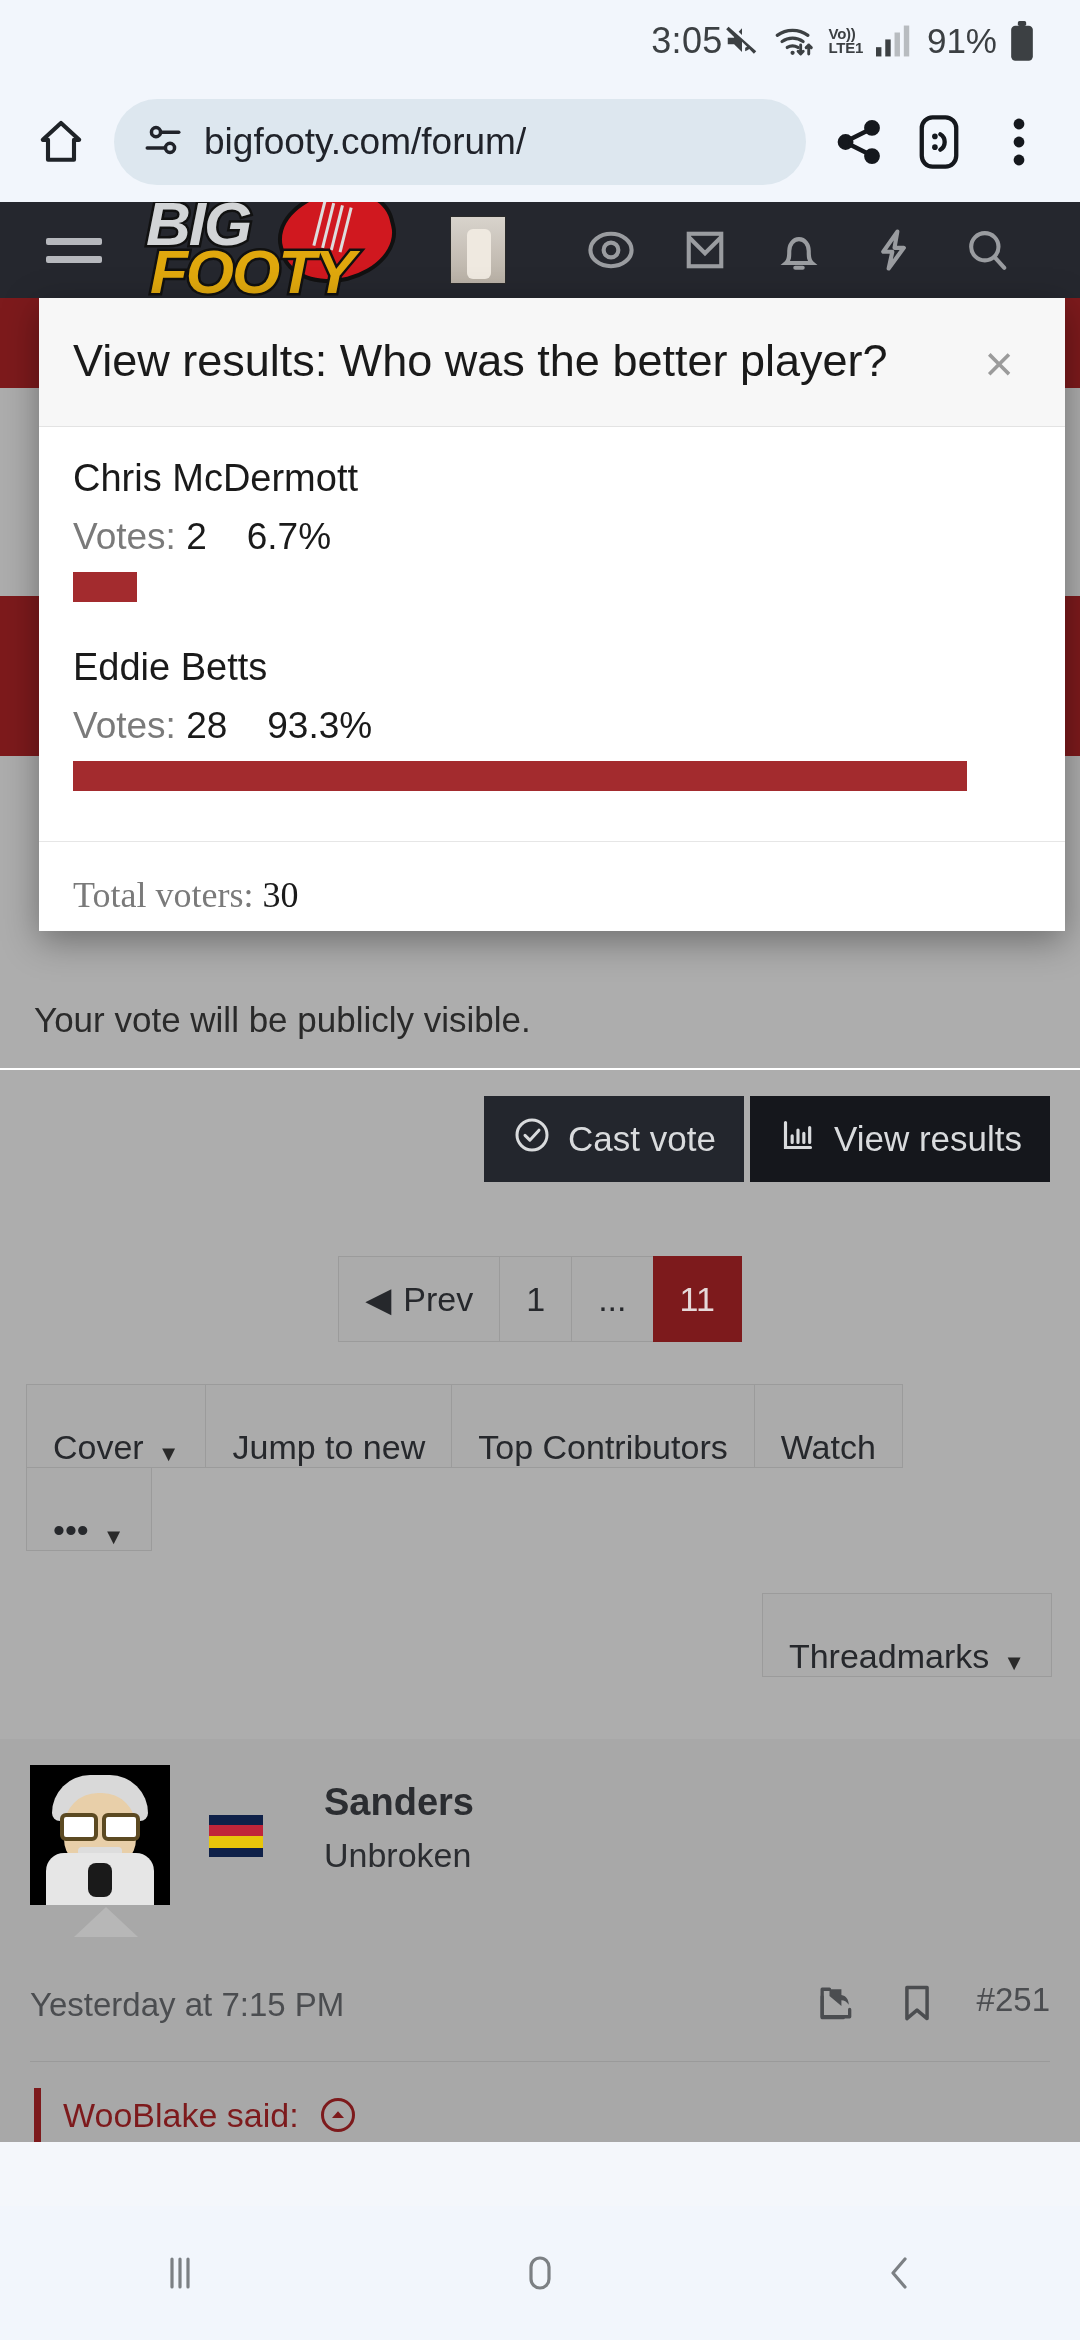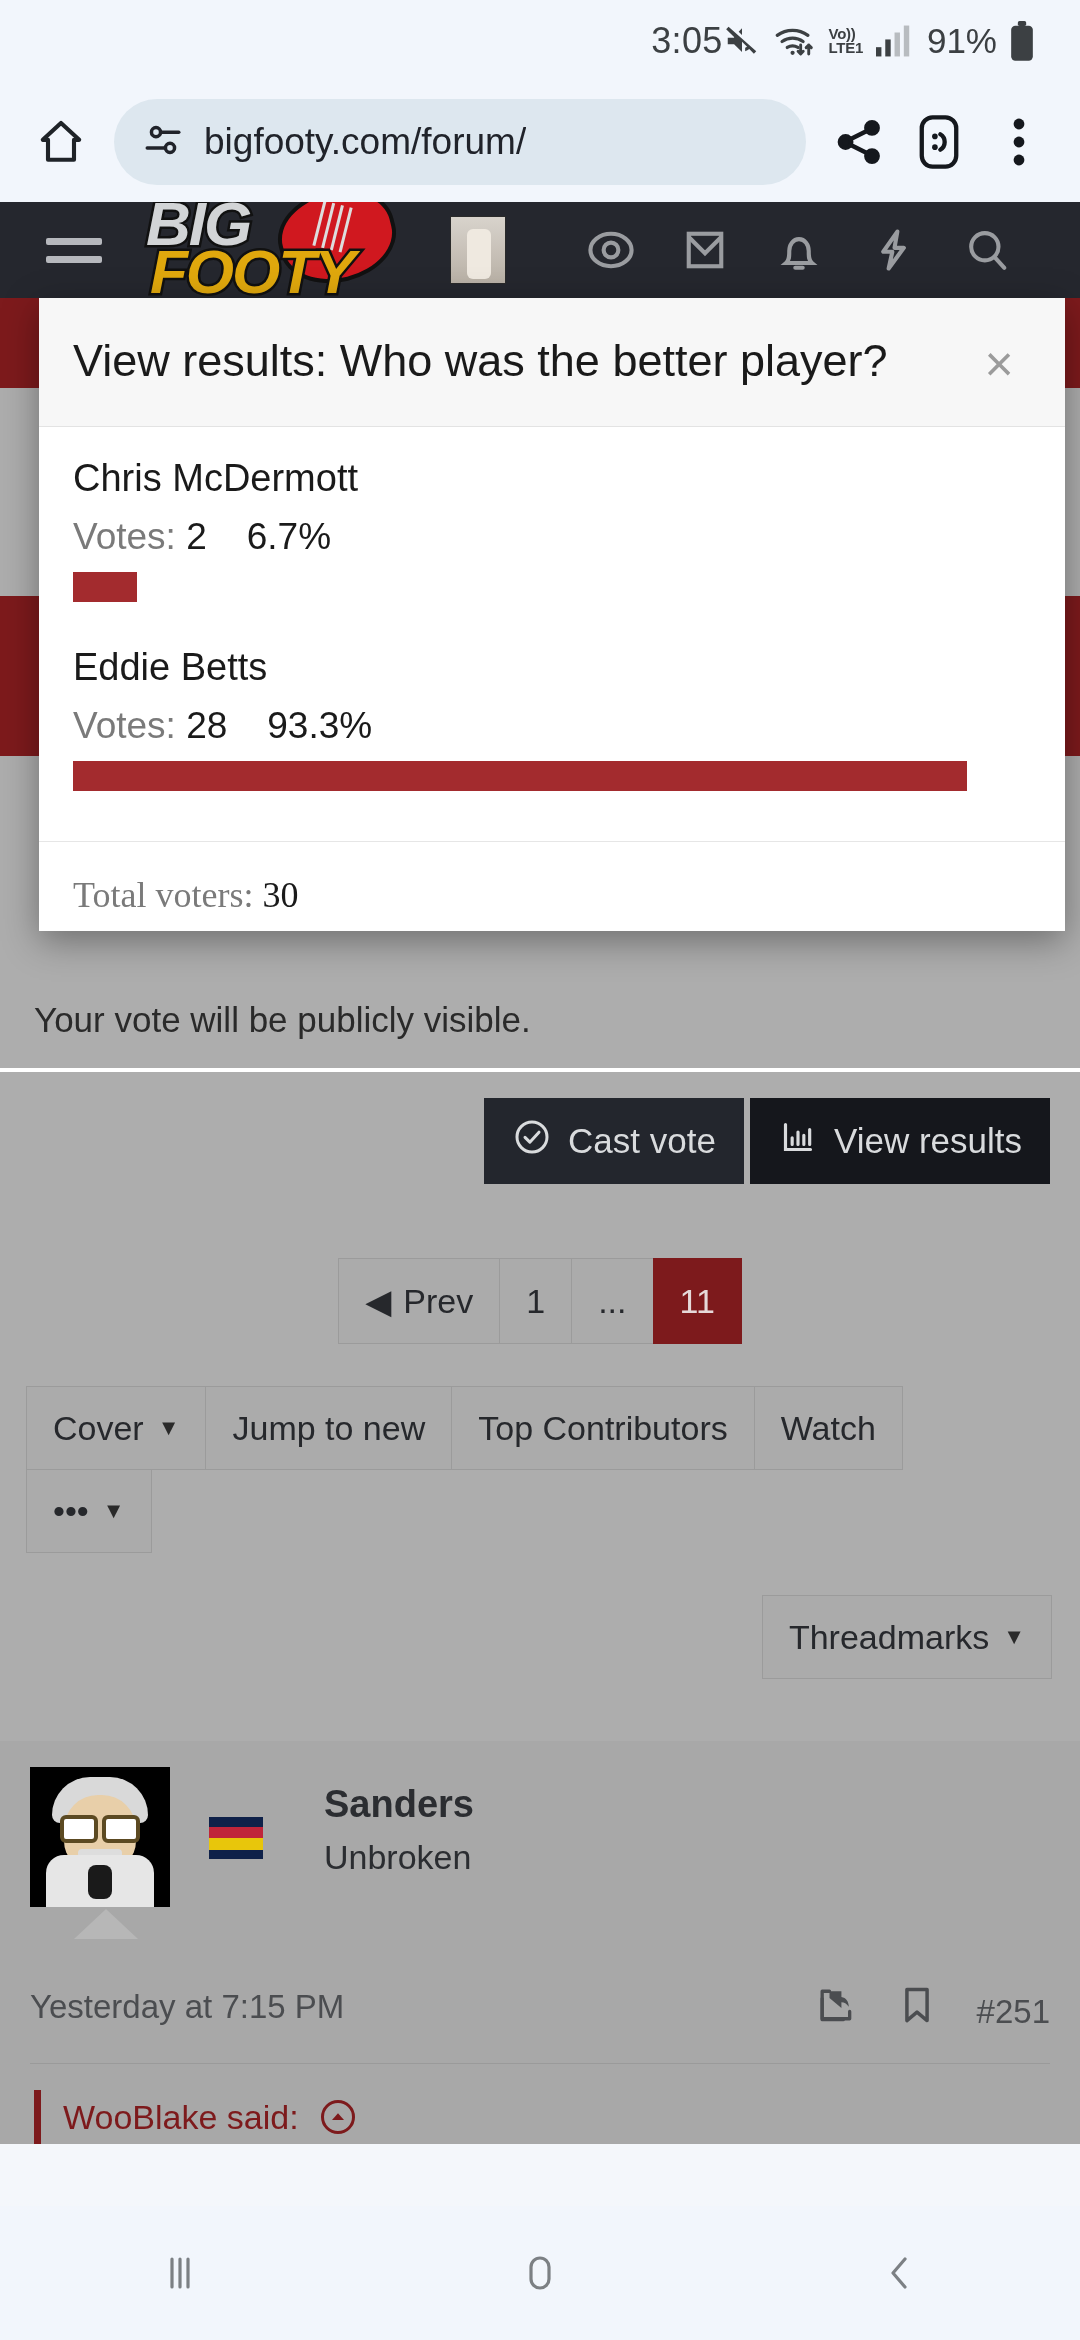--- a/index.html
+++ b/index.html
@@ -81,21 +81,21 @@
   }
   .hdr-icons { display:flex; align-items:center; gap:0; margin-left:auto; }
   .hdr-icon { width:94px; display:flex; align-items:center; justify-content:center;
               color:#9a9ca0; }
 
   
   .red-strip { background:#7d1a1c; height:108px; width:100%; }
   .poll-body { background:#adadad; }
   .poll-note { padding:26px 34px 28px 34px; font-size:35px; color:#2a2a2a; }
   .poll-actions {
-    border-top:4px solid #ffffff; padding:26px 30px; display:flex;
+    border-top:2px solid #ffffff; padding:26px 30px; display:flex;
     justify-content:flex-end; gap:6px;
   }
   .btn-dark {
     background:#23262d; color:#d9dbdd; font-size:35px;
     padding:0 28px; height:86px; display:flex; align-items:center; gap:16px;
     border:none;
   }
   .btn-dark.alt { background:#15171c; }
 
   
@@ -106,21 +106,21 @@
     font-size:34px; color:#26282c; background:#ababab;
   }
   .pg:last-child { border-right:1px solid #9b9b9b; }
   .pg.active { background:#7d1a1c; color:#e6d9d9; border-color:#7d1a1c; }
   .pg.prev { gap:12px; }
 
   
   .toolrow { display:flex; margin-top:42px; padding-left:26px; }
   .toolrow.right { justify-content:flex-end; padding-right:28px; padding-left:0; }
   .tbtn {
-    height:84px; padding:0 26px; display:flex; align-items:center; gap:14px;
+    height:84px; padding:0 26px; display:flex; align-items:flex-end; gap:14px;
     border:1px solid #9b9b9b; border-right:none; font-size:34px; color:#26282c;
     background:#ababab; white-space:nowrap;
   }
   .tbtn:last-child { border-right:1px solid #9b9b9b; }
   .caret { font-size:22px; color:#2a2a2a; }
 
   
   .post { margin-top:62px; background:#a8a8a8; padding:0 0 0 0; position:relative; }
   .post-head { display:flex; align-items:flex-start; padding:26px 30px 0 30px; gap:17px; }
   .avatar-big {
@@ -152,21 +152,21 @@
   .post-title { font-size:34px; color:#2b2d31; margin-top:12px; }
   .post-arrow {
     position:absolute; left:74px; top:168px; width:0; height:0;
     border-left:32px solid transparent; border-right:32px solid transparent;
     border-bottom:30px solid #b7b7b7;
   }
   .post-sub {
     display:flex; align-items:center; padding:34px 30px 0 30px; margin-top:42px;gap:20px;
   }
   .post-date { font-size:33px; color:#4b4d50; }
-  .post-sub-icons { margin-left:auto; display:flex; align-items:flex-end; gap:40px; }
+  .post-sub-icons { margin-left:auto; display:flex; align-items:flex-start; gap:40px; }
   .post-num { font-size:33px; color:#4b4d50; }
   .post-rule { height:1px; background:#9a9a9a; margin:32px 30px 0 30px; }
   .quote-peek { display:flex; align-items:center; margin:26px 0 0 34px; gap:22px; }
   .quote-bar { width:7px; height:54px; background:#7d1a1c; }
   .quote-txt { font-size:34px; color:#7d1a1c; }
   .quote-cir {
     width:34px; height:34px; border:3px solid #7d1a1c; border-radius:50%;
     display:flex; align-items:center; justify-content:center;
   }
   .modal {

